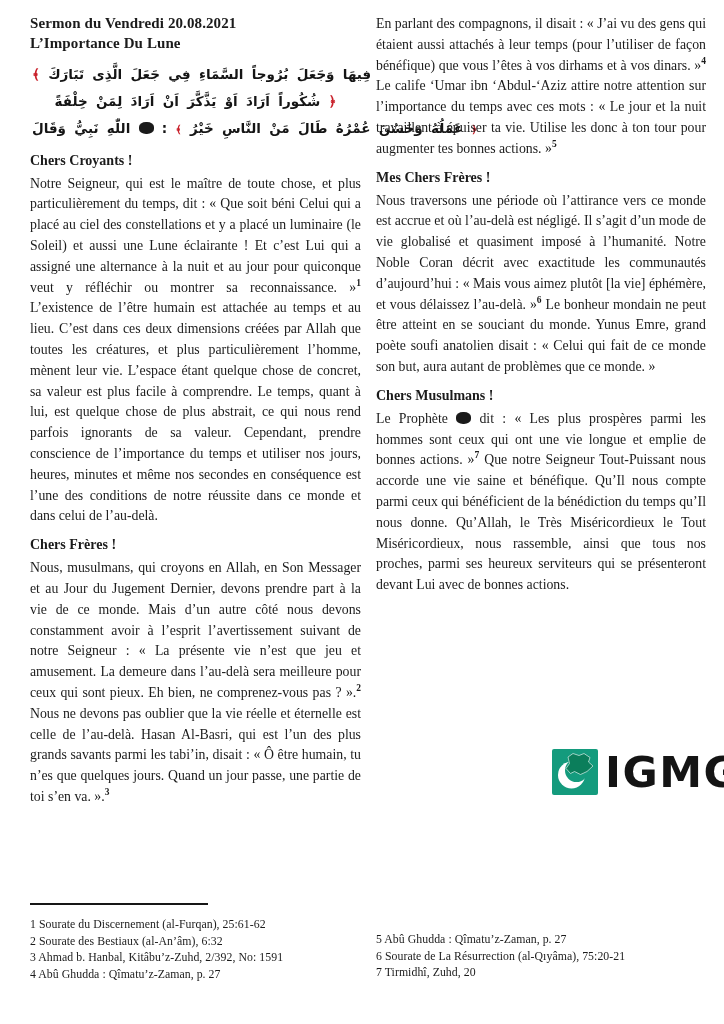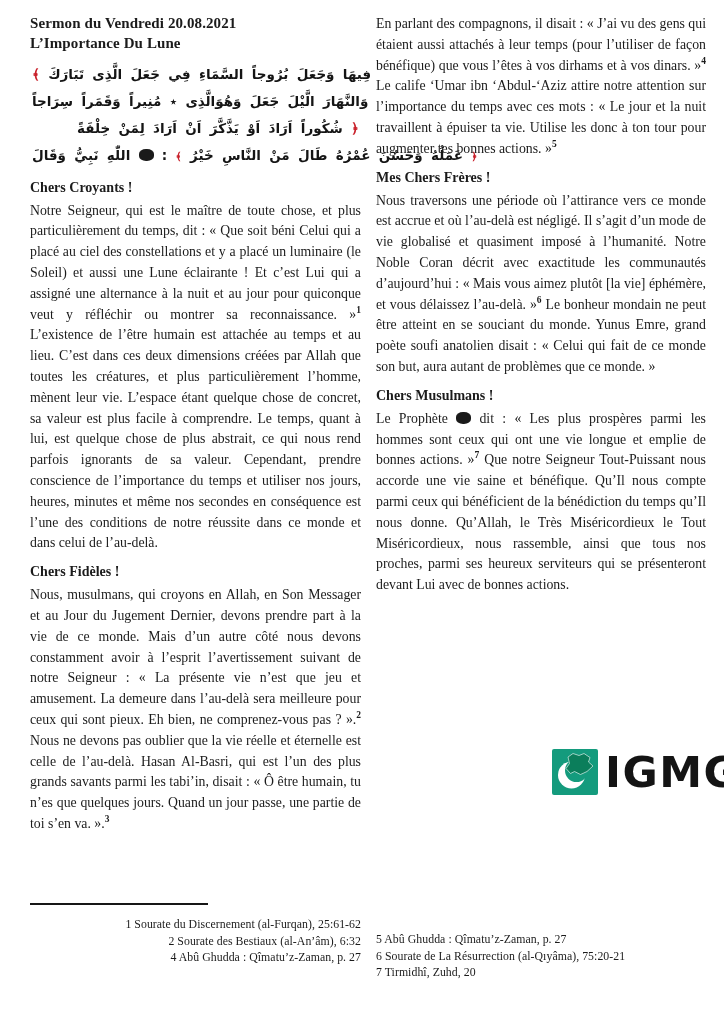--- a/index.html
+++ b/index.html
@@ -6,34 +6,34 @@
   html,body{margin:0;padding:0;background:#ffffff;}
   body{width:724px;height:1024px;overflow:hidden;}
   .page{
     position:relative;width:724px;height:829px;box-sizing:border-box;
     padding:14px 18px 4px 30px;
     font-family:"Liberation Serif",serif;color:#1b1b1b;
   }
   .columns{display:flex;gap:15px;}
   .col{width:331px;}
   .date,.title{font-weight:bold;font-size:15px;line-height:1.32;letter-spacing:.1px;}
-  .arabic{direction:ltr;text-align:right;font-family:"DejaVu Sans",sans-serif;
+  .arabic{direction:ltr;text-align:center;font-family:"DejaVu Sans",sans-serif;
           font-size:13.5px;margin:7px 0 3px;color:#151515;}
   .aline{line-height:27px;white-space:nowrap;}
   .aw{margin:0 2px;font-weight:bold;}
   .red{color:var(--red);}
   .small{font-size:10.5px;}
   .h{font-size:14px;font-weight:bold;margin:10px 0 5px;}
   .body{font-size:13.8px;line-height:20.8px;text-align:justify;margin:0 0 6px;}
   .b{font-weight:normal;}
   sup{font-size:9.5px;font-weight:bold;line-height:0;}
   .saw{display:inline-block;max-width:15px;height:12px;overflow:hidden;
        background:#1a1a1a;color:transparent;border-radius:7px/5px;
        vertical-align:-1px;padding:0 6px 0 6px;box-sizing:border-box;}
-  .fn-left{position:absolute;left:30px;top:903px;width:331px;text-align:right;}
+  .fn-left{position:absolute;left:30px;top:903px;width:331px;}
   .fn-rule{width:178px;border-top:2px solid #161616;margin-bottom:11px;}
   .fn-right{position:absolute;left:376px;top:931px;width:331px;}
   .fn-line{font-size:11.8px;line-height:16.6px;letter-spacing:.05px;}
   .logo{position:absolute;left:552px;top:749px;display:flex;align-items:center;gap:7px;}
   .logo-text{font-family:"DejaVu Sans",sans-serif;font-weight:bold;font-size:43px;
              letter-spacing:1.5px;color:#141414;line-height:1;}
   .lg-bg{fill:var(--green);}
   .lg-map{fill:var(--map);stroke:#ffffff;stroke-width:0.6;}
 </style>
 </head>
@@ -41,48 +41,48 @@
 
 <div class="page" style="color: rgb(27, 27, 27);">
   <div class="columns">
 
     <div class="col">
       <div class="date">Sermon du Vendredi 20.08.2021</div>
       <div class="title">L’Importance Du Lune</div>
 
       <div class="arabic">
         <div class="aline"><bdi class="aw red">﴾</bdi> <bdi class="aw">تَبَارَكَ</bdi> <bdi class="aw">الَّذِى</bdi> <bdi class="aw">جَعَلَ</bdi> <bdi class="aw">فِي</bdi> <bdi class="aw">السَّمَاءِ</bdi> <bdi class="aw">بُرُوجاً</bdi> <bdi class="aw">وَجَعَلَ</bdi> <bdi class="aw">فِيهَا</bdi> </div>
-        <div class="aline"><bdi class="aw">سِرَاجاً</bdi> <bdi class="aw">وَقَمَراً</bdi> <bdi class="aw">مُنِيراً</bdi> <bdi class="aw">٭</bdi> <bdi class="aw">وَهُوَالَّذِى</bdi> <bdi class="aw">جَعَلَ</bdi> <bdi class="aw">الَّيْلَ</bdi> <bdi class="aw">وَالنَّهَارَ</bdi> </div>
         <div class="aline"><bdi class="aw">خِلْفَةً</bdi> <bdi class="aw">لِمَنْ</bdi> <bdi class="aw">اَرَادَ</bdi> <bdi class="aw">اَنْ</bdi> <bdi class="aw">يَذَّكَّرَ</bdi> <bdi class="aw">اَوْ</bdi> <bdi class="aw">اَرَادَ</bdi> <bdi class="aw">شُكُوراً</bdi> <bdi class="aw red">﴿</bdi> </div>
         <div class="aline"><bdi class="aw">وَقَالَ</bdi> <bdi class="aw">نَبِيُّ</bdi> <bdi class="aw">اللّٰهِ</bdi> <bdi class="aw saw">ﷺ</bdi> <bdi class="aw">:</bdi> <bdi class="aw red small">﴾</bdi> <bdi class="aw">خَيْرُ</bdi> <bdi class="aw">النَّاسِ</bdi> <bdi class="aw">مَنْ</bdi> <bdi class="aw">طَالَ</bdi> <bdi class="aw">عُمْرُهُ</bdi> <bdi class="aw">وَحَسُنَ</bdi> <bdi class="aw">عَمَلُهُ</bdi> <bdi class="aw red small">﴿</bdi> </div>
       </div>
 
       <div class="h">Chers Croyants !</div>
       <p class="body"><span class="">Notre Seigneur, qui est le maître de toute chose, et plus particulièrement du temps, dit : </span><span class="b">« Que soit béni Celui qui a placé au ciel des constellations et y a placé un luminaire (le Soleil) et aussi une Lune éclairante ! Et c’est Lui qui a assigné une alternance à la nuit et au jour pour quiconque veut y réfléchir ou montrer sa reconnaissance. »</span><sup>1</sup><span class=""> L’existence de l’être humain est attachée au temps et au lieu. C’est dans ces deux dimensions créées par Allah que toutes les créatures, et plus particulièrement l’homme, mènent leur vie. L’espace étant quelque chose de concret, sa valeur est plus facile à comprendre. Le temps, quant à lui, est quelque chose de plus abstrait, ce qui nous rend parfois ignorants de sa valeur. Cependant, prendre conscience de l’importance du temps et utiliser nos jours, heures, minutes et même nos secondes en conséquence est l’une des conditions de notre réussite dans ce monde et dans celui de l’au-delà.</span></p>
 
-      <div class="h">Chers Fidèles !</div>
+      <div class="h">Chers Frères !</div>
       <p class="body"><span class="">Nous, musulmans, qui croyons en Allah, en Son Messager et au Jour du Jugement Dernier, devons prendre part à la vie de ce monde. Mais d’un autre côté nous devons constamment avoir à l’esprit l’avertissement suivant de notre Seigneur : </span><span class="b">« La présente vie n’est que jeu et amusement. La demeure dans l’au-delà sera meilleure pour ceux qui sont pieux. Eh bien, ne comprenez-vous pas ? ».</span><sup>2</sup><span class=""> Nous ne devons pas oublier que la vie réelle et éternelle est celle de l’au-delà. </span><span class="b">Hasan Al-Basri</span><span class="">, qui est l’un des plus grands savants parmi les tabi’in, disait : </span><span class="b">« Ô être humain, tu n’es que quelques jours. Quand un jour passe, une partie de toi s’en va. ».</span><sup>3</sup></p>
     </div>
 
     <div class="col">
       <p class="body"><span class="">En parlant des compagnons, il disait : </span><span class="b">« J’ai vu des gens qui étaient aussi attachés à leur temps (pour l’utiliser de façon bénéfique) que vous l’êtes à vos dirhams et à vos dinars. »</span><sup>4</sup><span class=""> Le calife ‘Umar ibn ‘Abdul-‘Aziz attire notre attention sur l’importance du temps avec ces mots : </span><span class="b">« Le jour et la nuit travaillent à épuiser ta vie. Utilise les donc à ton tour pour augmenter tes bonnes actions. »</span><sup>5</sup></p>
 
       <div class="h">Mes Chers Frères !</div>
       <p class="body"><span class="">Nous traversons une période où l’attirance vers ce monde est accrue et où l’au-delà est négligé. Il s’agit d’un mode de vie globalisé et quasiment imposé à l’humanité. Notre Noble Coran décrit avec exactitude les communautés d’aujourd’hui : </span><span class="b">« Mais vous aimez plutôt [la vie] éphémère, et vous délaissez l’au-delà. »</span><sup>6</sup><span class=""> Le bonheur mondain ne peut être atteint en se souciant du monde. Yunus Emre, grand poète soufi anatolien disait : </span><span class="b">« Celui qui fait de ce monde son but, aura autant de problèmes que ce monde. »</span></p>
 
       <div class="h">Chers Musulmans !</div>
       <p class="body"><span class="b">Le Prophète </span><span class="saw">ﷺ</span><span class="b"> dit : « Les plus prospères parmi les hommes sont ceux qui ont une vie longue et emplie de bonnes actions. »</span><sup>7</sup><span class=""> Que notre Seigneur Tout-Puissant nous accorde une vie saine et bénéfique. Qu’Il nous compte parmi ceux qui bénéficient de la bénédiction du temps qu’Il nous donne. Qu’Allah, le Très Miséricordieux le Tout Miséricordieux, nous rassemble, ainsi que tous nos proches, parmi ses heureux serviteurs qui se présenteront devant Lui avec de bonnes actions.</span></p>
     </div>
   </div>
 
   <div class="fn-left">
     <div class="fn-rule"></div>
     <div>
         <div class="fn-line">1 Sourate du Discernement (al-Furqan), 25:61-62</div>
         <div class="fn-line">2 Sourate des Bestiaux (al-An’âm), 6:32</div>
+        <div class="fn-line">3 Ahmad b. Hanbal, Kitâbu’z-Zuhd, 2/392, No: 1591</div>
         <div class="fn-line">4 Abû Ghudda : Qîmatu’z-Zaman, p. 27</div>
       </div>
   </div>
 
   <div class="fn-right">
     <div>
         <div class="fn-line">5 Abû Ghudda : Qîmatu’z-Zaman, p. 27</div>
         <div class="fn-line">6 Sourate de La Résurrection (al-Qıyâma), 75:20-21</div>
         <div class="fn-line">7 Tirmidhî, Zuhd, 20</div>
       </div>

